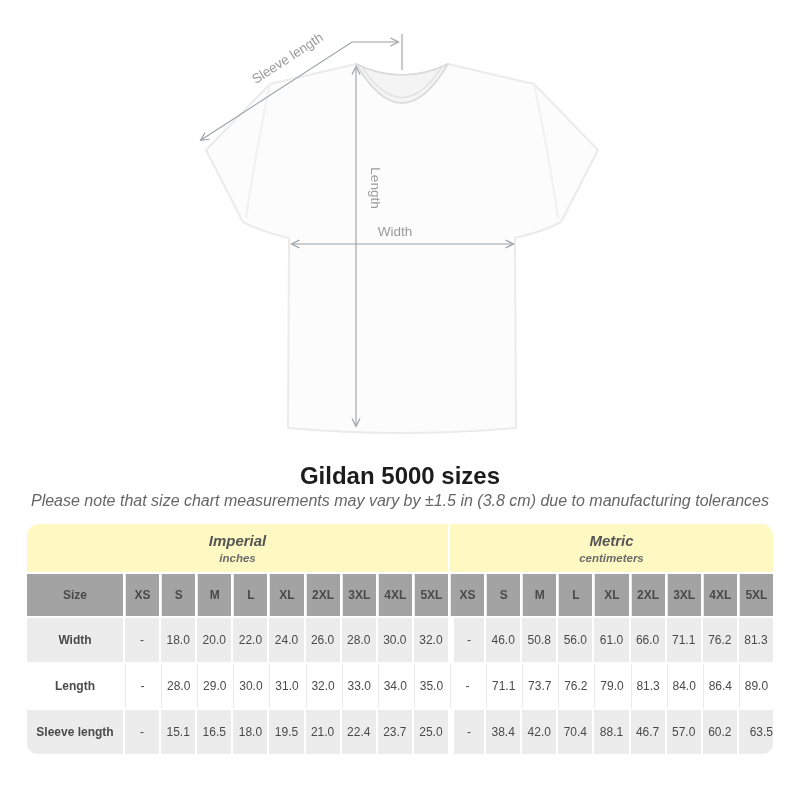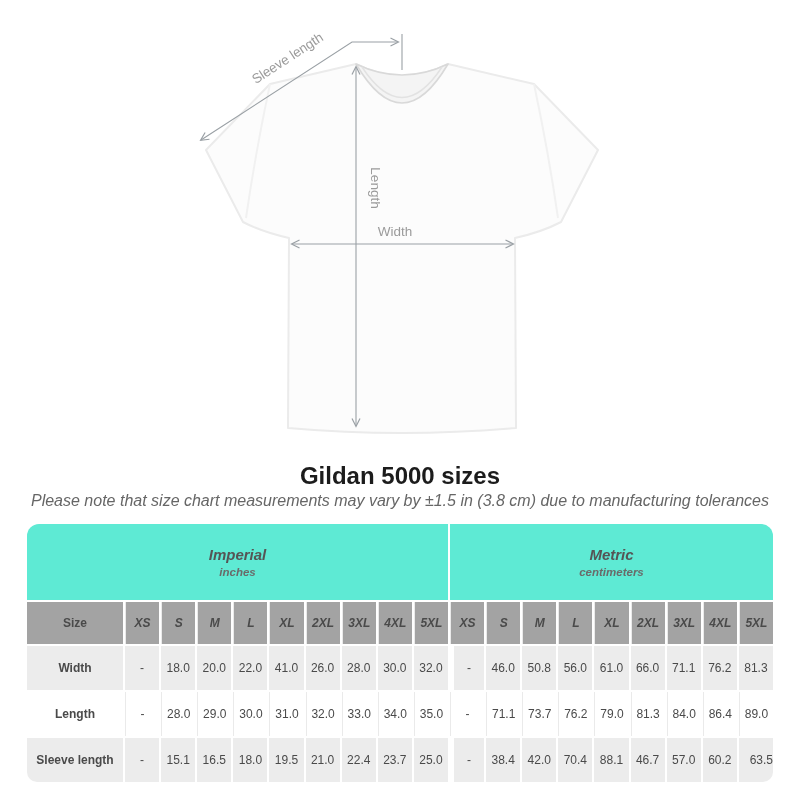--- a/index.html
+++ b/index.html
@@ -27,31 +27,31 @@
 
   
   table.size-table{
     width:750px;margin:14px auto 0 auto;
     border-collapse:separate;border-spacing:2px;table-layout:fixed;
   }
   table.size-table th, table.size-table td{
     padding:0;text-align:center;vertical-align:middle;
     font-size:12px;color:#4a4a4a;overflow:hidden;white-space:nowrap;
   }
-  th.band{background:#5eead4;height:76px;vertical-align:middle;}
+  th.band{background:#fef9c3;height:48px;vertical-align:middle;}
   th.band.first{border-radius:12px 0 0 0;}
   th.band.last{border-radius:0 12px 0 0;}
   .g-name{font-weight:700;font-style:italic;font-size:15px;color:#555555;}
   .g-unit{font-style:italic;font-size:11.5px;color:#6a6a6a;margin-top:3px;}
   tr.size-row th{height:42px;background:#a3a3a3;font-weight:700;}
   tbody td{height:44px;}
   td.lbl, th.lbl{font-weight:700;}
   .g{background:#ececec;}
   .w{background:#ffffff;}
-  tr.size-row th.w:not(:first-child){border-left:1px solid #eaeaea;font-style:italic;}
+  tr.size-row th.w:not(:first-child){border-left:1px solid #eaeaea;}
   tbody td.w:not(:first-child){border-left:1px solid #eaeaea;}
   tbody td.g.gs{border-left:4px solid #ffffff;}
   tbody tr:last-child td:first-child{border-radius:0 0 0 10px;}
   tbody tr:last-child td:last-child{border-radius:0 0 10px 0;text-align:right;}
 </style>
 </head>
 <body>
 
 <div class="page">
 
@@ -140,21 +140,21 @@
         </tr>
     </thead>
     <tbody id="table-body">
 
     <tr>
           <td class="lbl g">Width</td>
           <td class="g">-</td>
           <td class="g">18.0</td>
           <td class="g">20.0</td>
           <td class="g">22.0</td>
-          <td class="g">41.0</td>
+          <td class="g">24.0</td>
           <td class="g">26.0</td>
           <td class="g">28.0</td>
           <td class="g">30.0</td>
           <td class="g">32.0</td>
           <td class="g gs">-</td>
           <td class="g">46.0</td>
           <td class="g">50.8</td>
           <td class="g">56.0</td>
           <td class="g">61.0</td>
           <td class="g">66.0</td>

